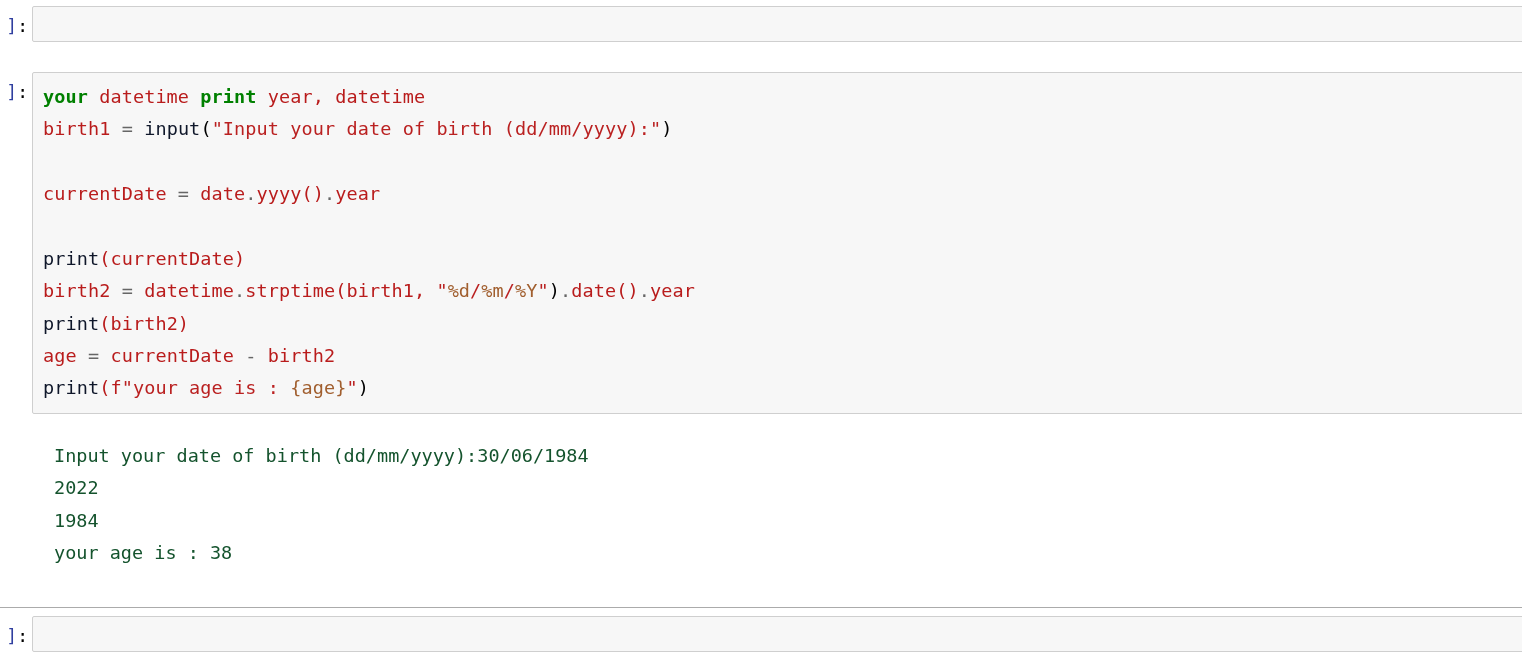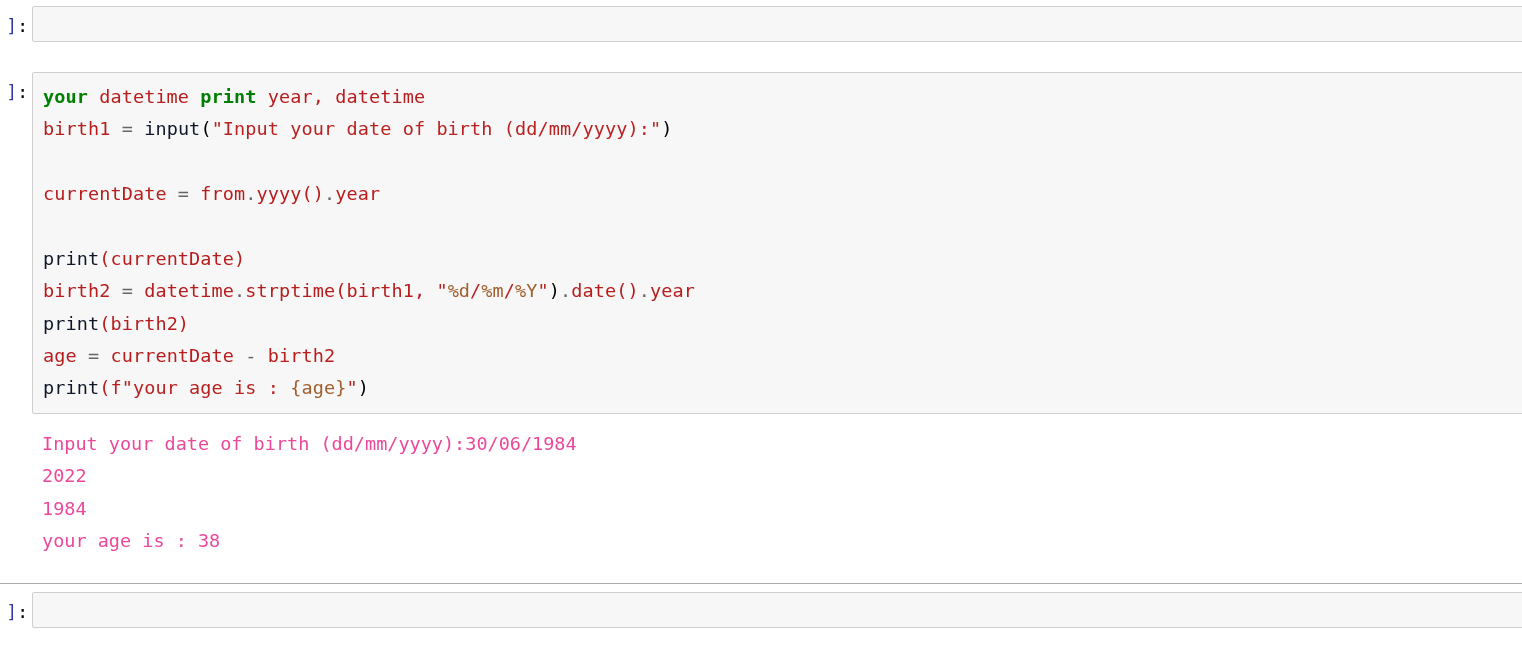--- a/index.html
+++ b/index.html
@@ -47,26 +47,26 @@
   }
   pre.code {
     margin: 0;
     font-family: "DejaVu Sans Mono", "Menlo", "Consolas", monospace;
     font-size: 18.5px;
     line-height: 1.75;
     white-space: pre;
     letter-spacing: 0.1px;
   }
   pre.output {
-    margin: 0;
+    margin: 12px;
     font-family: "DejaVu Sans Mono", "Menlo", "Consolas", monospace;
     font-size: 18.5px;
     line-height: 1.75;
     white-space: pre;
-    color: #ec4899;
+    color: #14532d;
   }
   .kw   { color: #008000; font-weight: bold; }   
   .nm   { color: #b91c1c; }                      
   .op   { color: #666666; }                      
   .fn   { color: #0f172a; }                      
   .str  { color: #BA2121; }                      
   .strint { color: #A15F2F; }                    
   .punc { color: #000; }
   hr.sep {
     border: none;
@@ -92,21 +92,21 @@
   <div style="height:18px"></div>
 
   <div class="cell">
     <div class="prompt">
       <span class="bracket">]</span><span class="colon">:</span>
     </div>
     <div class="input-area">
 <pre class="code"><span class="kw">your</span><span class="nm"> datetime </span><span class="kw">print</span><span class="nm"> year, datetime</span>
 <span class="nm">birth1 </span><span class="op">=</span><span class="nm"> </span><span class="fn">input</span><span class="punc">(</span><span class="str">"Input your date of birth (dd/mm/yyyy):"</span><span class="punc">)</span>
 <span></span>
-<span class="nm">currentDate </span><span class="op">=</span><span class="nm"> from</span><span class="op">.</span><span class="nm">yyyy()</span><span class="op">.</span><span class="nm">year</span>
+<span class="nm">currentDate </span><span class="op">=</span><span class="nm"> date</span><span class="op">.</span><span class="nm">yyyy()</span><span class="op">.</span><span class="nm">year</span>
 <span></span>
 <span class="fn">print</span><span class="nm">(currentDate)</span>
 <span class="nm">birth2 </span><span class="op">=</span><span class="nm"> datetime</span><span class="op">.</span><span class="nm">strptime(birth1, </span><span class="str">"</span><span class="strint">%d</span><span class="str">/</span><span class="strint">%m</span><span class="str">/</span><span class="strint">%Y</span><span class="str">"</span><span class="punc">)</span><span class="op">.</span><span class="nm">date()</span><span class="op">.</span><span class="nm">year</span>
 <span class="fn">print</span><span class="nm">(birth2)</span>
 <span class="nm">age </span><span class="op">=</span><span class="nm"> currentDate </span><span class="op">-</span><span class="nm"> birth2</span>
 <span class="fn">print</span><span class="nm">(f</span><span class="str">"your age is : </span><span class="strint">{age}</span><span class="str">"</span><span class="punc">)</span></pre>
     </div>
   </div>
 
   <div class="cell">

